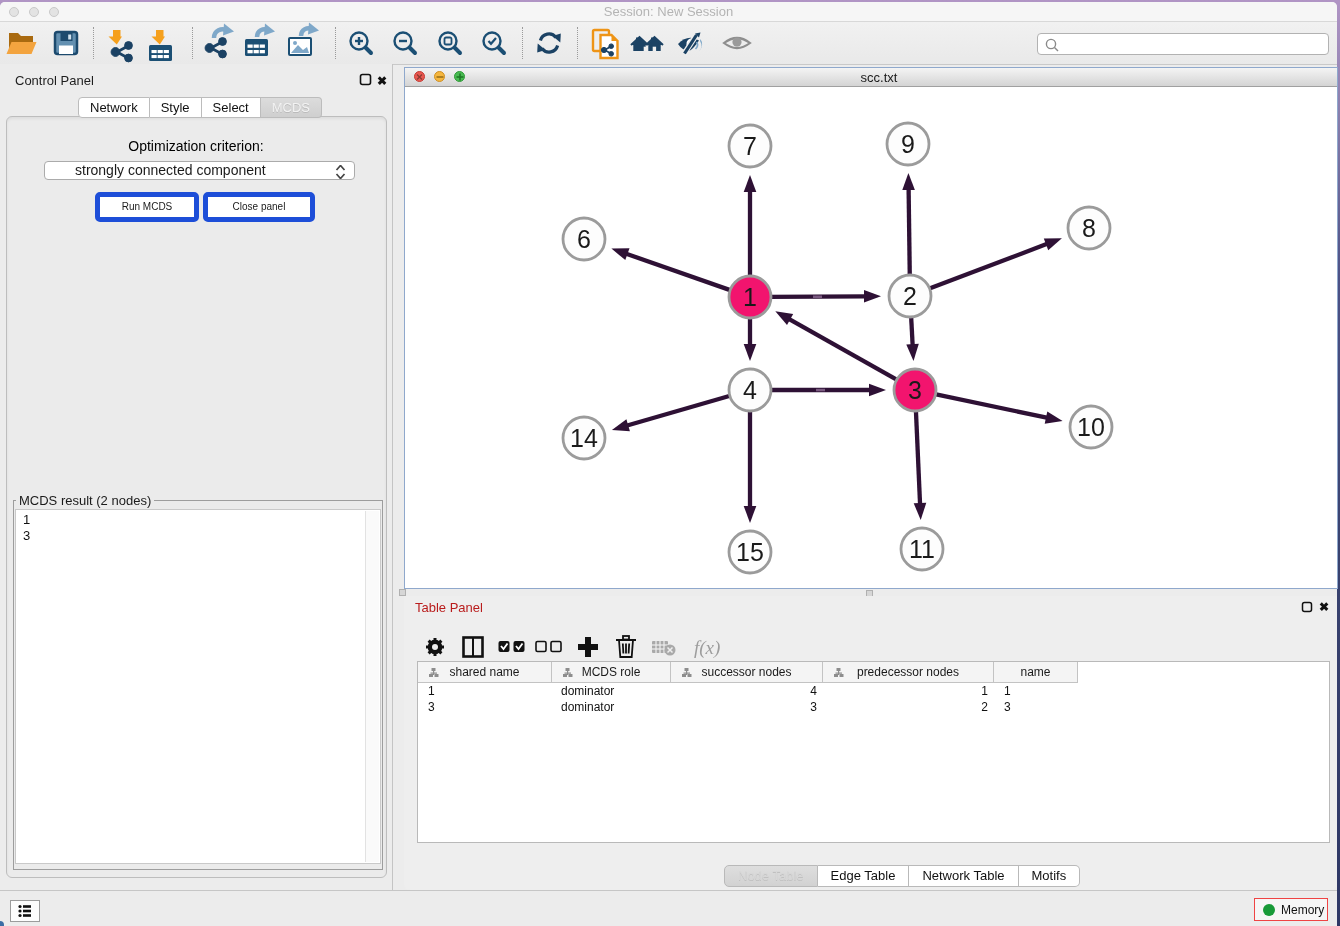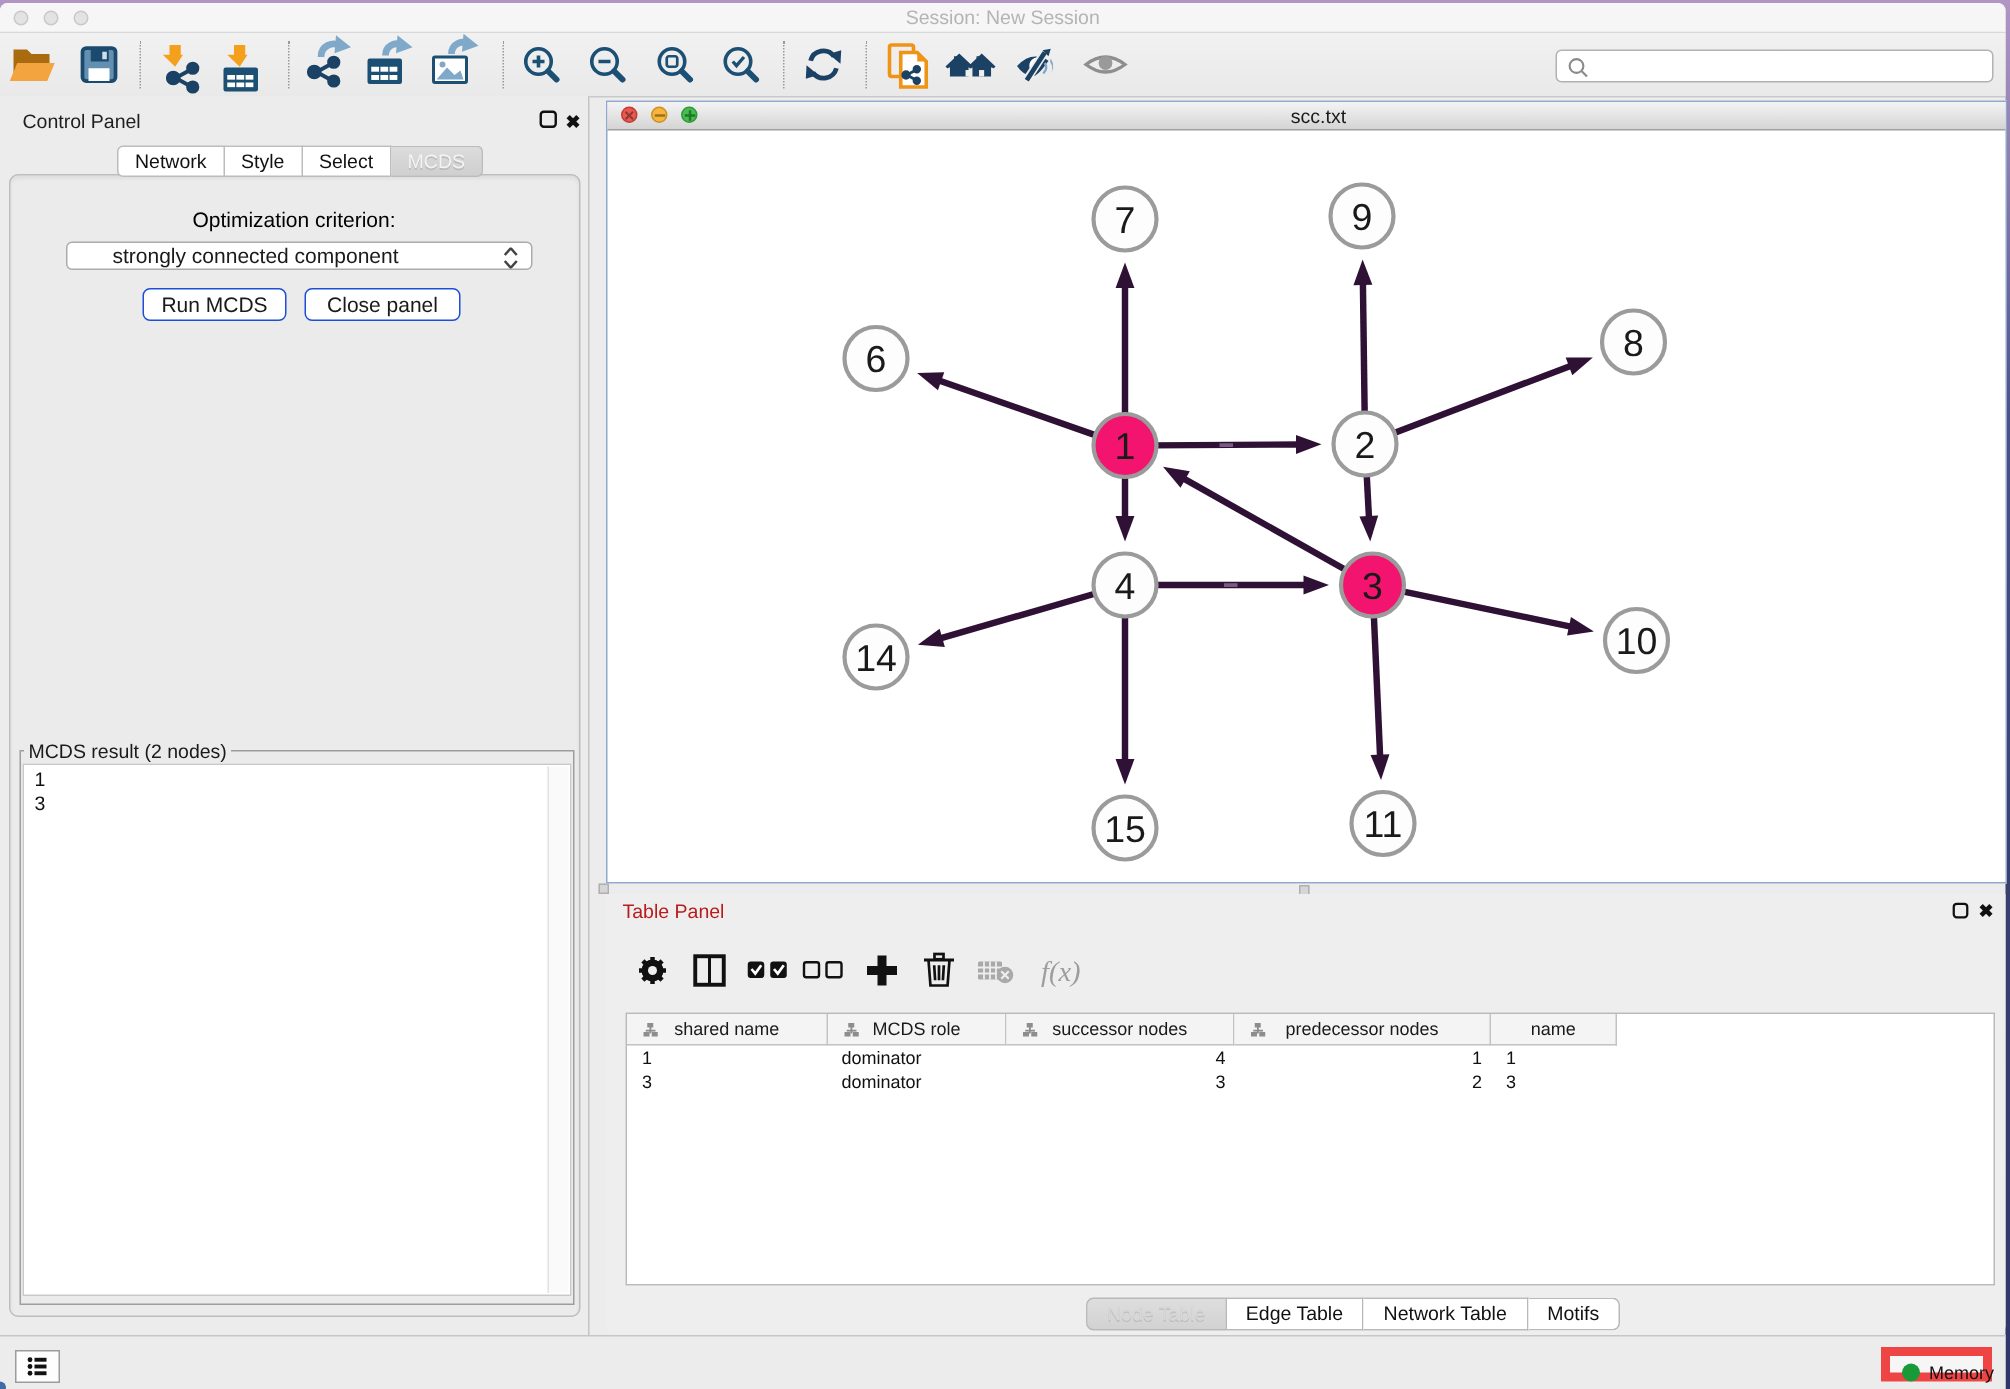--- a/index.html
+++ b/index.html
@@ -25,47 +25,47 @@
 .tab{height:19px;line-height:19px;padding:0 11px;background:#fff;border:1px solid #bcbcbc;
  border-left:none;color:#111;}
 .tab.first{border-left:1px solid #bcbcbc;border-radius:4px 0 0 4px;}
 .tab.sel{background:linear-gradient(#dcdcdc,#cfcfcf);color:#f3f3f3;
  text-shadow:0 1px 0 #bbb;border-radius:0 4px 4px 0;}
 #tpane{left:6px;top:52px;width:379px;height:760px;border:1px solid #bdbdbd;border-radius:6px;
  background:#ebebeb;box-shadow:inset 0 2px 3px rgba(0,0,0,0.06);}
 #optlabel{left:0;top:74px;width:392px;text-align:center;font-size:14px;color:#000000;}
 #combo{left:44px;top:97px;width:309px;height:17px;background:#fff;border:1px solid #ababab;
  border-radius:4px;font-size:14px;color:#1a1a1a;line-height:17px;}
-.btn{position:absolute;height:20px;background:#fff;border:1px solid #1d4ed8;border-radius:5px;
- font-size:14px;color:#1a1a1a;text-align:center;line-height:20px;}
+.btn{position:absolute;height:20px;background:#fff;border:5px solid #1d4ed8;border-radius:5px;
+ font-size:10px;color:#1a1a1a;text-align:center;line-height:20px;}
 #fieldset{left:13px;top:436px;width:368px;height:368px;border:1px solid #9d9d9d;}
 #fslegend{left:16px;top:429px;background:#ebebeb;padding:0 3px;font-size:13px;color:#1a1a1a;}
 #fswhite{left:15px;top:445px;width:364px;height:353px;background:#fff;border:1px solid #c9c9c9;}
 #fsscroll{right:1px;top:1px;width:13px;height:351px;background:#fafafa;border-left:1px solid #e2e2e2;position:absolute;}
 
 #netwin{left:404px;top:67px;width:934px;height:522px;background:#fff;
  border:1px solid #8fa8cc;box-sizing:border-box;}
 #nettitle{left:0;top:0;width:932px;height:18px;
  background:linear-gradient(#f4f4f4,#d4d4d4);border-bottom:1px solid #a0a0a0;}
 .ball{position:absolute;top:3px;width:11px;height:11px;border-radius:50%;box-sizing:border-box;}
 #netname{left:8px;top:2px;width:932px;text-align:center;font-size:13px;color:#1a1a1a;}
 
 #tablepanel{left:404px;top:596px;width:933px;height:294px;background:#eeeeee;border-radius:0 0 6px 6px;}
 #tphead{left:11px;top:4px;font-size:13px;color:#b91c1c;position:absolute;}
-#tbl{left:13px;top:79px;width:913px;height:182px;background:#fff;border:1px solid #b9b9b9;position:absolute;box-sizing:border-box;}
+#tbl{left:13px;top:65px;width:913px;height:182px;background:#fff;border:1px solid #b9b9b9;position:absolute;box-sizing:border-box;}
 .th{position:absolute;top:0;height:21px;background:#f4f4f4;border-right:1px solid #c3c3c3;
  border-bottom:1px solid #c3c3c3;font-size:12px;color:#1a1a1a;text-align:center;line-height:21px;box-sizing:border-box;}
 .td{position:absolute;font-size:12px;color:#111;height:16px;line-height:16px;}
 #btabs{position:absolute;left:289px;top:269px;height:20px;display:flex;font-size:13px;padding-left:31px;}
 .btab{height:20px;line-height:20px;padding:0 13px;background:#fff;border:1px solid #b9b9b9;border-left:none;color:#111;}
 .btab.first{border-left:1px solid #b9b9b9;border-radius:5px 0 0 5px;background:linear-gradient(#dedede,#d2d2d2);color:#d7d7d7;text-shadow:0 1px 0 #c0c0c0;}
 .btab.last{border-radius:0 5px 5px 0;}
 
 #statusbar{left:0;top:890px;width:1337px;height:36px;background:#ececec;border-top:1px solid #c6c6c6;}
-#memb{left:1254px;top:7px;width:74px;height:23px;background:#f6f6f6;border:6px solid #ef4444;
+#memb{left:1254px;top:7px;width:74px;height:23px;background:#f6f6f6;border:1px solid #ef4444;
  position:absolute;font-size:12px;color:#111;box-sizing:border-box;}
 #listbtn{left:10px;top:9px;width:28px;height:20px;background:#fdfdfd;border:1px solid #9c9c9c;position:absolute;}
 .grip{position:absolute;width:7px;height:7px;background:#d6d6d6;border:1px solid #b0b0b0;box-sizing:border-box;}
 </style></head>
 <body>
 <div class="abs" id="desktop"></div>
 <div class="abs" id="appwin"></div>
 <div class="abs" id="titlebar">
  <div class="tl" style="left:9px"></div>
  <div class="tl" style="left:29px"></div>

